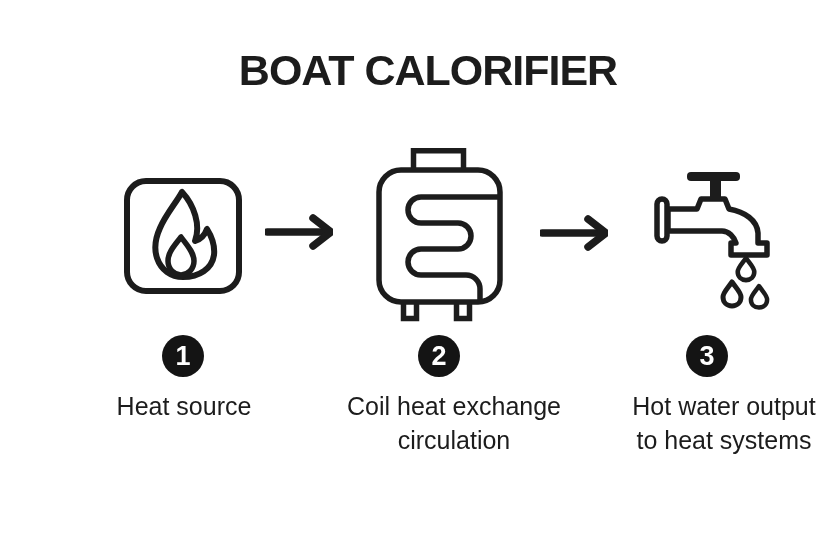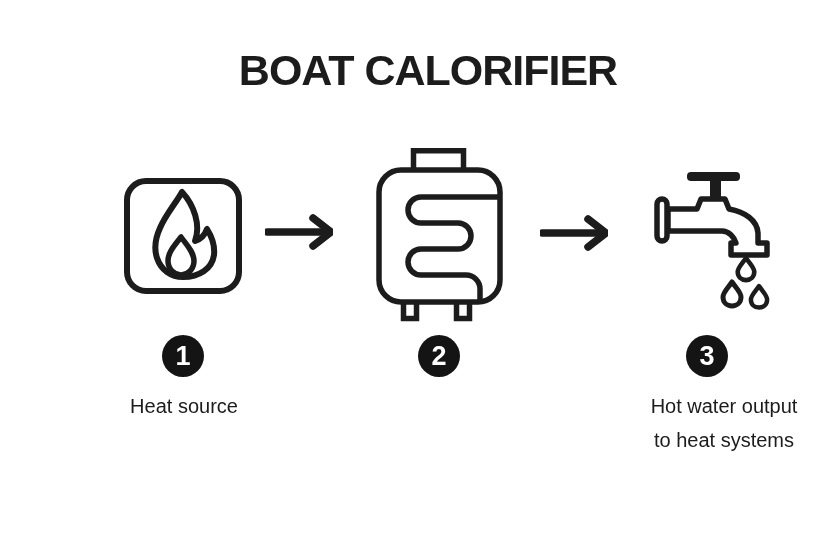--- a/index.html
+++ b/index.html
@@ -50,21 +50,21 @@
   }
   .badge-1 { left: 138px; }
   .badge-2 { left: 394px; }
   .badge-3 { left: 662px; }
 
   .step-label {
     position: absolute;
     top: 389px;
     width: 300px;
     text-align: center;
-    font-size: 20px;
+    font-size: 25px;
     line-height: 34px;
     font-weight: 500;
     color: var(--ink, #1c1c1c);
   }
   .label-1 { left: 10px; }
   .label-2 { left: 280px; }
   .label-3 { left: 550px; }
 </style>
 </head>
 <body style="--ink: #1c1c1c; --paper: #ffffff; --badge-bg: #141414; --badge-text: #ffffff;">
@@ -134,19 +134,21 @@
   </div>
 
   <div class="badge badge-1">1</div>
   <div class="badge badge-2">2</div>
   <div class="badge badge-3">3</div>
 
   <div class="step-label label-1">
     <div>Heat source</div>
   </div>
   <div class="step-label label-2">
+    <div>Coil heat exchange</div>
+    <div>circulation</div>
   </div>
   <div class="step-label label-3">
     <div>Hot water output</div>
     <div>to heat systems</div>
   </div>
 
 </div>
 
 </body></html>

